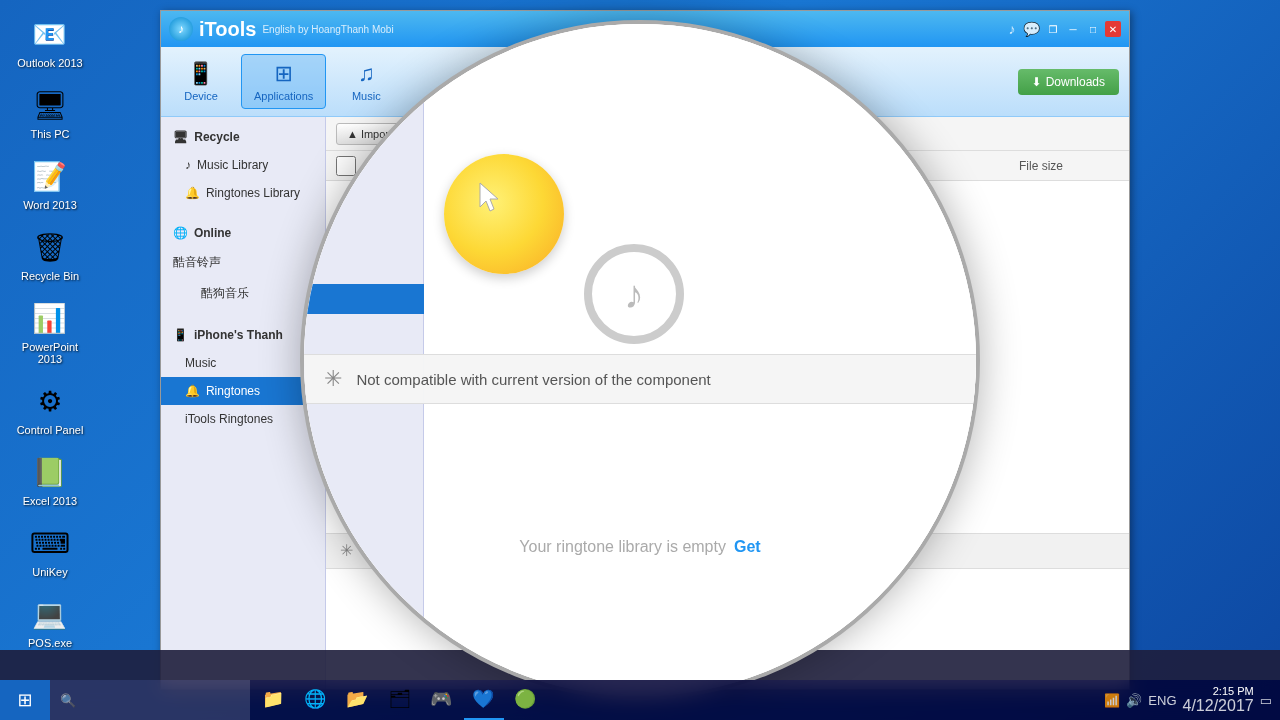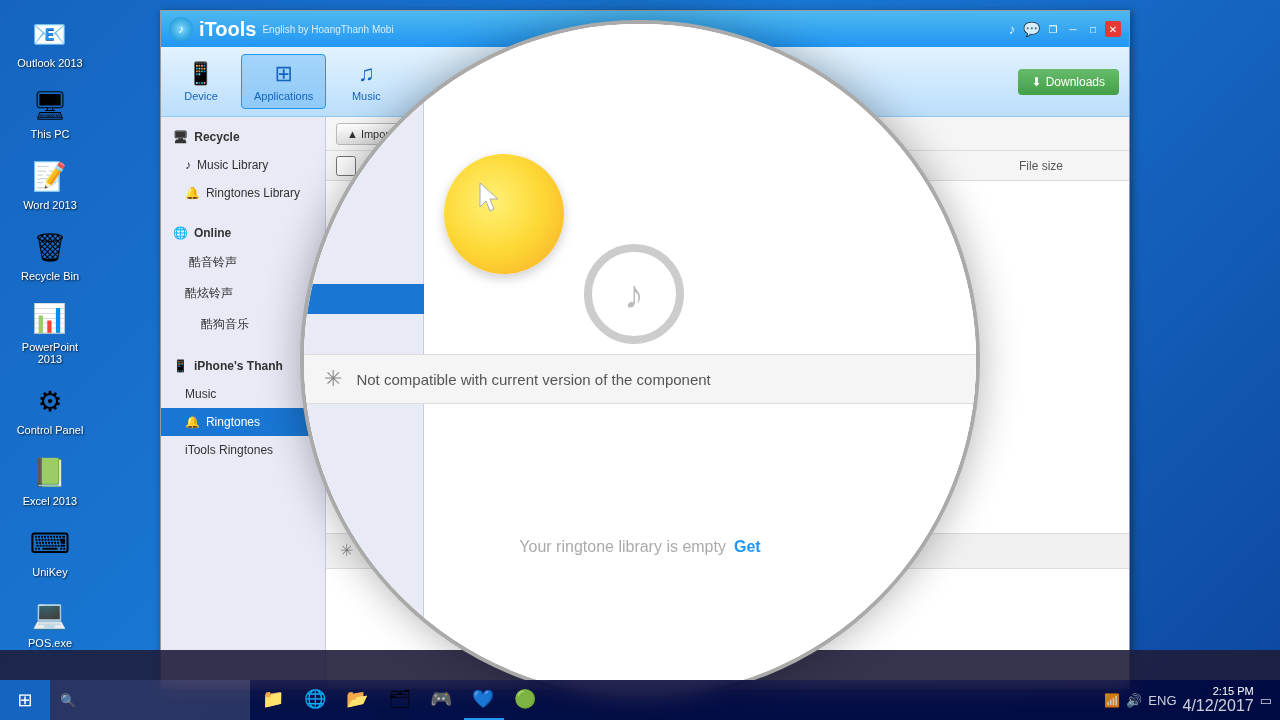--- a/index.html
+++ b/index.html
@@ -696,24 +696,21 @@
             <span>Ringtones Library</span>
           </div>
         </div>
 
         <div class="sidebar-section">
           <div class="sidebar-item section-header">
             <span>🌐</span>
             <span>Online</span>
           </div>
           <div class="sidebar-item">
-            <span style="margin-left:16px;">酷音铃声</span>
-          </div>
-          <div class="sidebar-item">
-            <span style="margin-left:12px;">酷炫铃声</span>
+            <span style="margin-left:0;">酷音铃声</span>
           </div>
           <div class="sidebar-item">
             <span style="margin-left:28px;">酷狗音乐</span>
           </div>
         </div>
 
         <div class="sidebar-section">
           <div class="sidebar-item section-header">
             <span>📱</span>
             <span>iPhone's Thanh</span>

